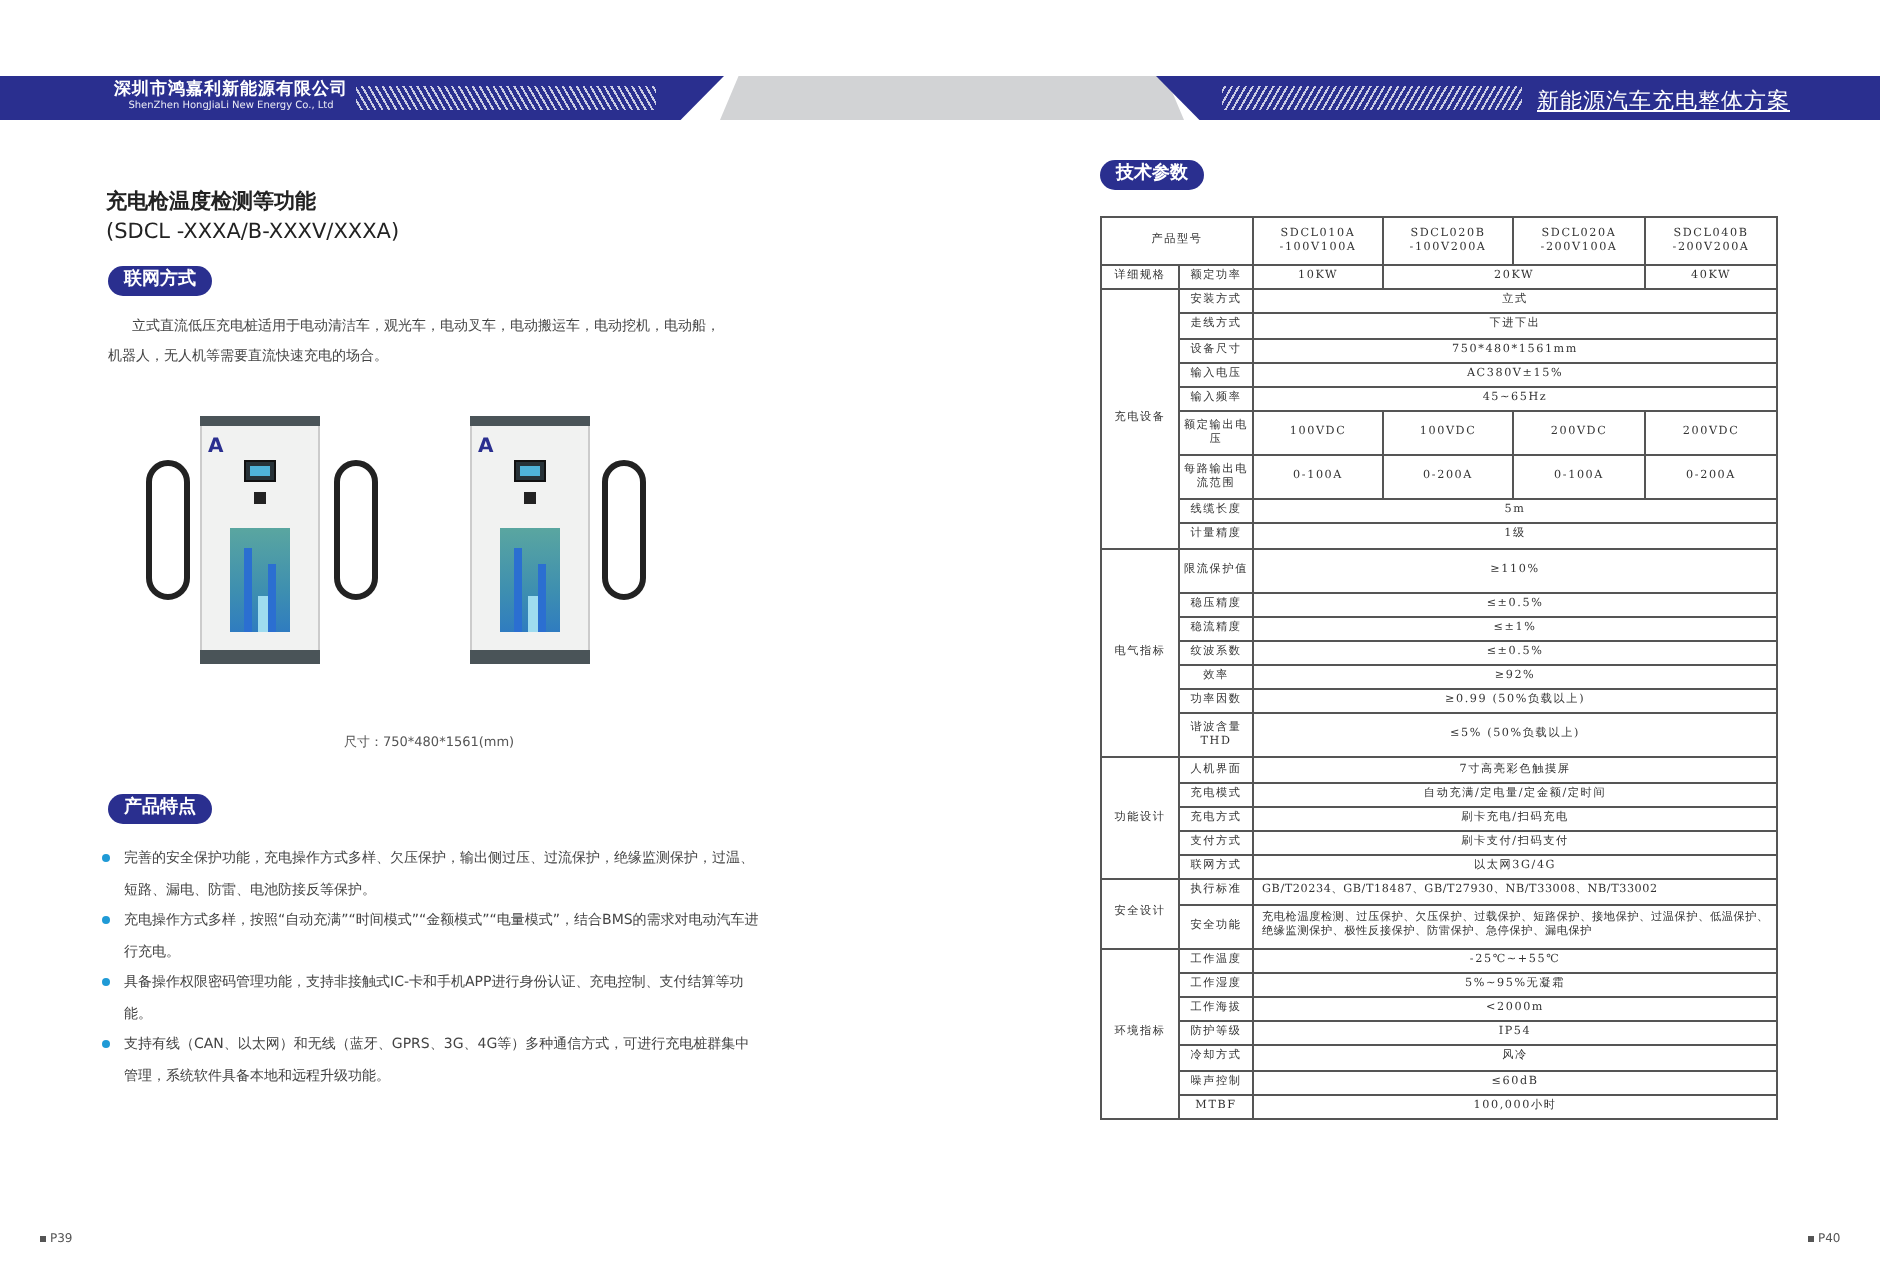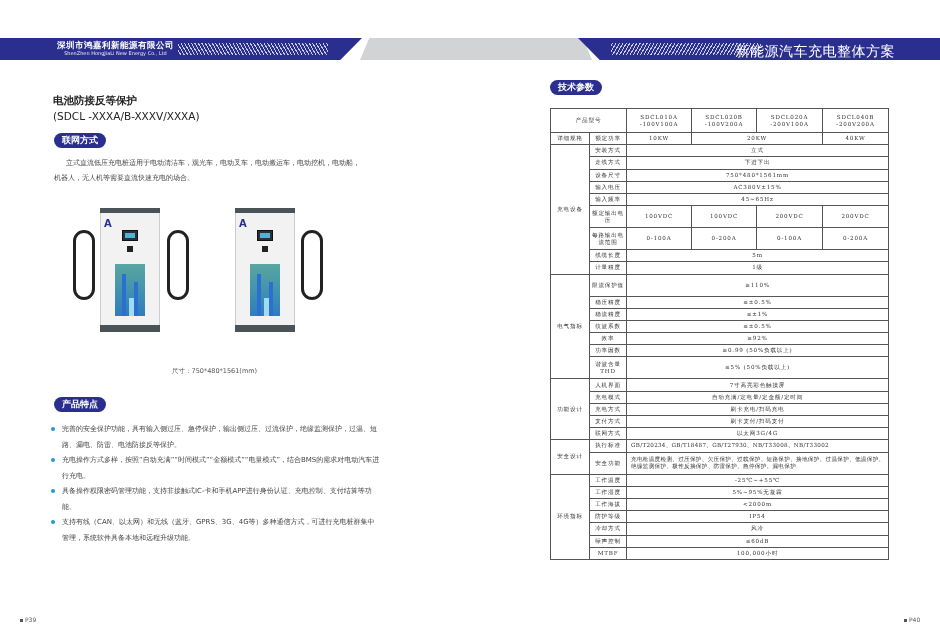--- a/index.html
+++ b/index.html
@@ -14,21 +14,21 @@
               clip-path: polygon(4% 0, 96% 0, 100% 100%, 0 100%); }
   .hdr-right { position:absolute; left:578px; top:0; width:362px; height:22px; background:#2a2f8f;
                clip-path: polygon(0 0, 100% 0, 100% 100%, 6% 100%); }
   .company { position:absolute; left:57px; top:2px; color:#fff; }
   .company .cn { font-size:8.5px; font-weight:bold; letter-spacing:0.5px; line-height:10px; }
   .company .en { font-size:5px; line-height:7px; opacity:0.9; }
   .hatch-l { position:absolute; left:178px; top:5px; width:150px; height:12px;
              background: repeating-linear-gradient(60deg, transparent 0 2px, rgba(255,255,255,0.75) 2px 3px); }
   .hatch-r { position:absolute; left:611px; top:5px; width:150px; height:12px;
              background: repeating-linear-gradient(-60deg, transparent 0 2px, rgba(255,255,255,0.75) 2px 3px); }
-  .hdr-title { position:absolute; right:45px; top:5px; color:#fff; font-size:14px; letter-spacing:0.5px; }
+  .hdr-title { position:absolute; right:45px; top:5px; color:#fff; font-size:11px; letter-spacing:0.5px;text-decoration:underline; }
 
   
   .prod-title { position:absolute; left:53px; top:94px; font-size:10.5px; font-weight:bold; color:#222; }
   .prod-model { position:absolute; left:53px; top:110px; font-size:10.5px; color:#222; }
   .pill { position:absolute; height:15px; border-radius:8px; background:#2a2f8f; color:#fff;
           font-size:9px; font-weight:bold; line-height:15px; text-align:center; padding:0 8px; }
   .pill-scene { left:54px; top:133px; width:52px; }
   .pill-feat { left:54px; top:397px; width:52px; }
   .pill-tech { left:550px; top:80px; width:52px; }
   .scene-text { position:absolute; left:54px; top:156px; width:310px; font-size:7px; line-height:15px; color:#444; text-indent:12px; }
@@ -76,21 +76,21 @@
   <div class="hdr-right"></div>
   <div class="company">
     <div class="cn">深圳市鸿嘉利新能源有限公司</div>
     <div class="en">ShenZhen HongJiaLi New Energy Co., Ltd</div>
   </div>
   <div class="hatch-l"></div>
   <div class="hatch-r"></div>
   <div class="hdr-title">新能源汽车充电整体方案</div>
 </div>
 
-<div class="prod-title">电池防接反等保护</div>
+<div class="prod-title">充电枪温度检测等功能</div>
 <div class="prod-model">(SDCL -XXXA/B-XXXV/XXXA)</div>
 
 <div class="pill pill-scene">联网方式</div>
 <div class="scene-text">立式直流低压充电桩适用于电动清洁车，观光车，电动叉车，电动搬运车，电动挖机，电动船，机器人，无人机等需要直流快速充电的场合。</div>
 
 <div class="products">
   <div class="cable" style="left:18px;"></div>
   <div class="charger" style="left:45px;">
     <div class="cab"></div>
       <div class="top"></div>
@@ -115,21 +115,21 @@
       <div class="bldg1"></div>
       <div class="bldg2"></div>
       <div class="bldg3"></div>
   </div>
   <div class="cable" style="left:246px;"></div>
 </div>
 <div class="caption">尺寸：750*480*1561(mm)</div>
 
 <div class="pill pill-feat">产品特点</div>
 <ul class="features">
-  <li>完善的安全保护功能，具有输入侧过压、急停保护，输出侧过压、过流保护，绝缘监测保护，过温、短路、漏电、防雷、电池防接反等保护。</li>
+  <li>完善的安全保护功能，充电操作方式多样、欠压保护，输出侧过压、过流保护，绝缘监测保护，过温、短路、漏电、防雷、电池防接反等保护。</li>
   <li>充电操作方式多样，按照“自动充满”“时间模式”“金额模式”“电量模式”，结合BMS的需求对电动汽车进行充电。</li>
   <li>具备操作权限密码管理功能，支持非接触式IC-卡和手机APP进行身份认证、充电控制、支付结算等功能。</li>
   <li>支持有线（CAN、以太网）和无线（蓝牙、GPRS、3G、4G等）多种通信方式，可进行充电桩群集中管理，系统软件具备本地和远程升级功能。</li>
 </ul>
 
 <div class="pagenum" style="left:20px;">
   <span class="dot"></span><span>P39</span>
 </div>
 
 <div class="pill pill-tech">技术参数</div>

